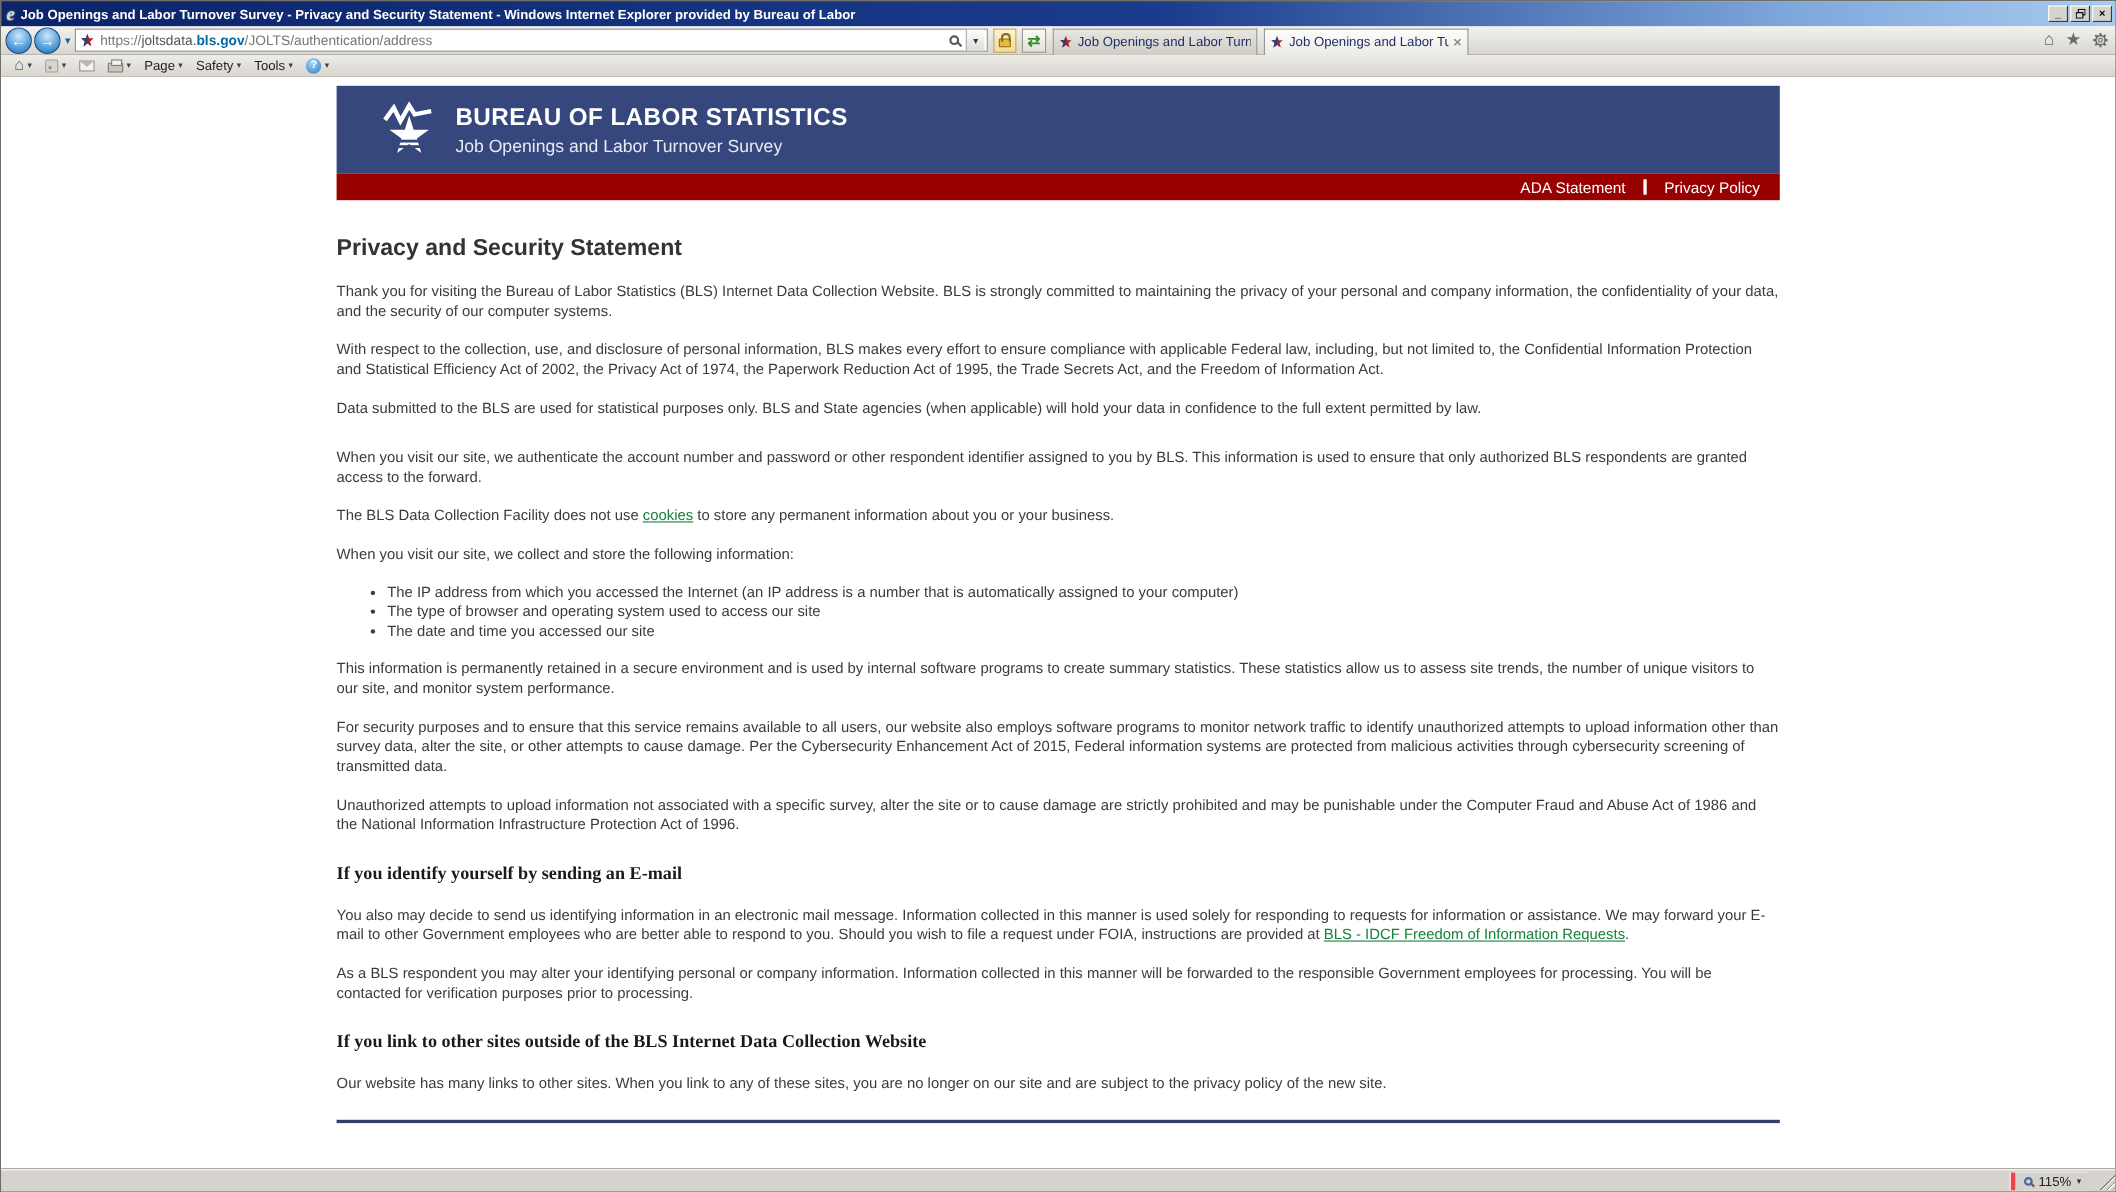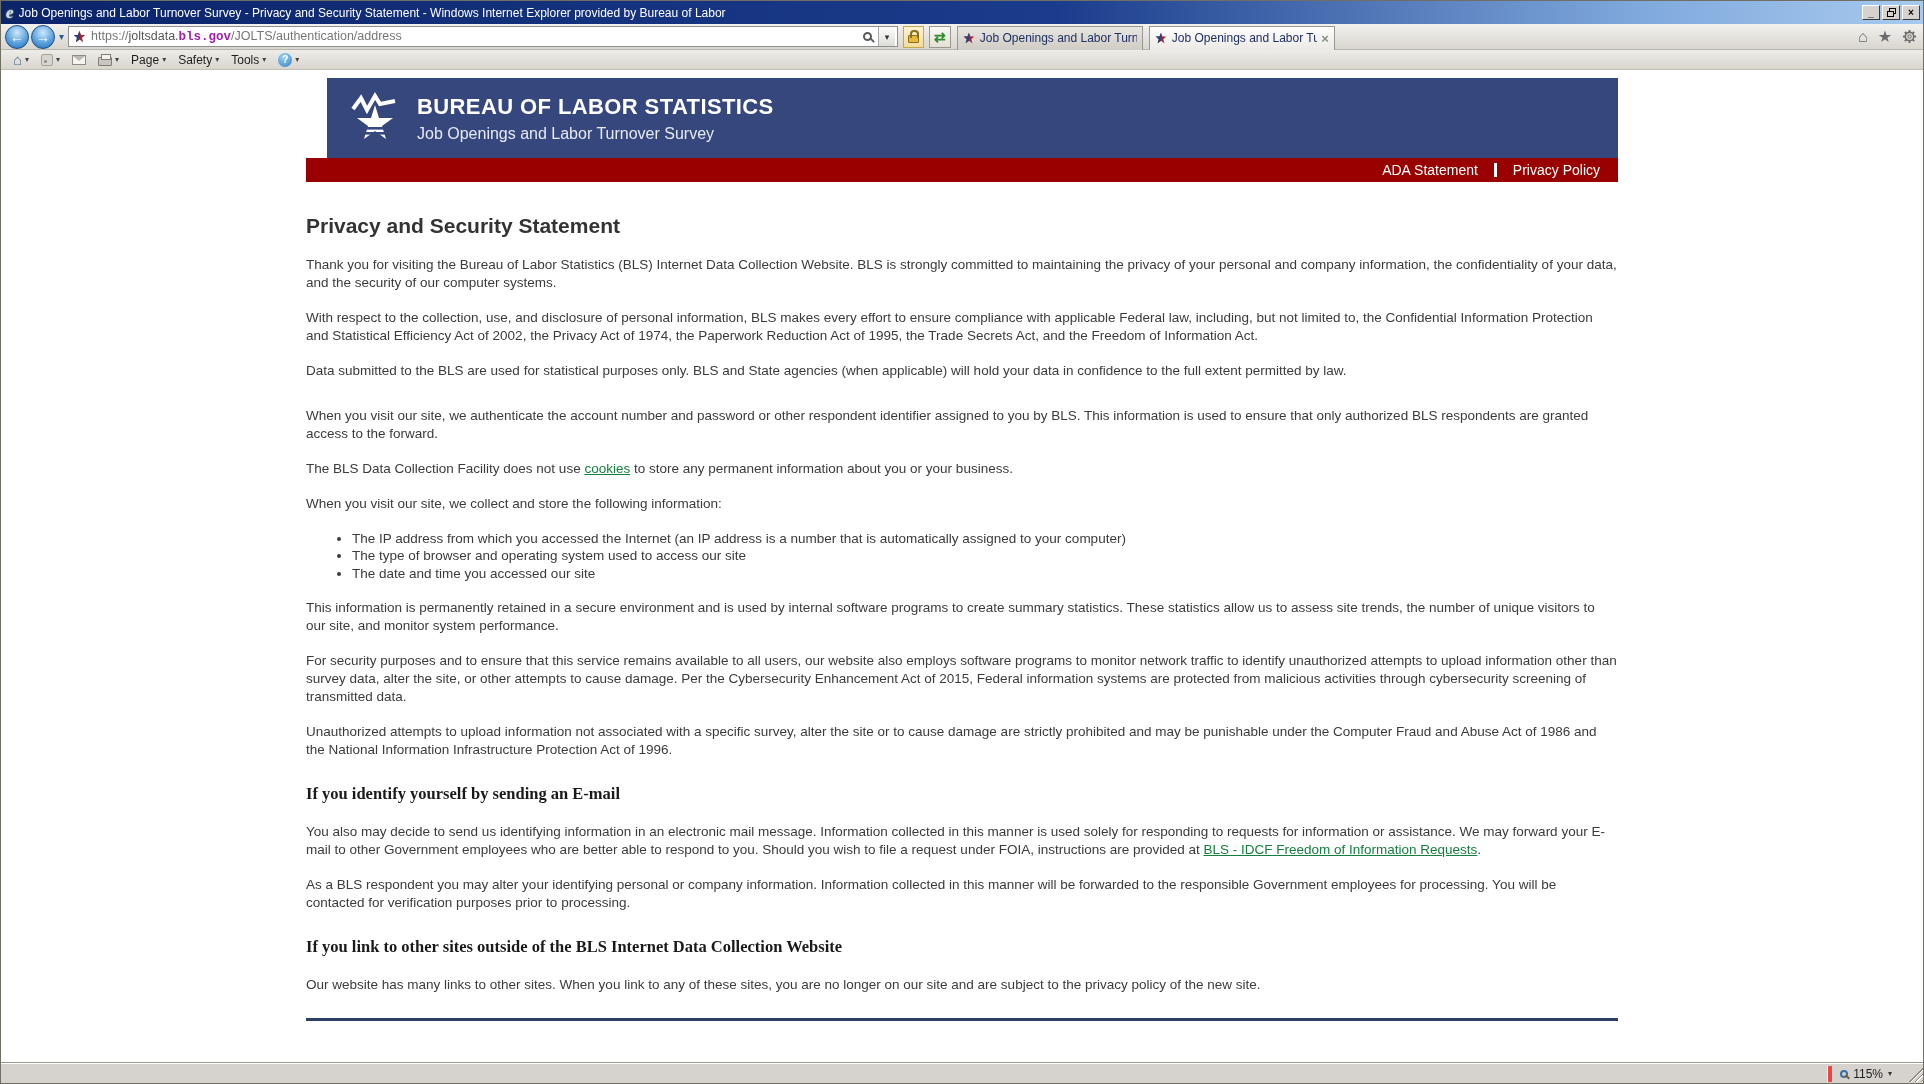--- a/index.html
+++ b/index.html
@@ -3,33 +3,33 @@
 <meta charset="utf-8">
 <style>
   * { box-sizing: border-box; margin: 0; padding: 0; }
   html,body { width:1924px; height:1084px; overflow:hidden; }
   body { font-family:"Liberation Sans", sans-serif; background:#fff; border:1px solid #716f64; position:relative; }
 
   
   .titlebar { height:23px; background:linear-gradient(to right,#0b246a 0%,#1b3c8c 55%,#7fa8dc 85%,#a7caee 100%);
     display:flex; align-items:center; padding:0 3px 0 5px; }
   .ie-logo { color:#bfe3ff; font-family:"Liberation Serif",serif; font-style:italic; font-weight:bold; font-size:17px; line-height:17px; margin-right:5px; text-shadow:0 0 2px #ffd24a; }
-  .win-title { color:#fff; font-size:12px; font-weight:normal; white-space:nowrap; overflow:hidden; flex:1; }
+  .win-title { color:#fff; font-size:12px; font-weight:bold; white-space:nowrap; overflow:hidden; flex:1; }
   .win-btns { display:flex; gap:2px; }
   .win-btn { width:18px; height:15px; background:#d6d3ce; border:1px solid; border-color:#fff #3a3a3a #3a3a3a #fff; display:flex; align-items:center; justify-content:center; font-size:10px; font-weight:bold; color:#000; }
   .win-btn svg { display:block; }
 
   
   .navrow { height:26px; background:linear-gradient(#f2f1ee,#d9d6cf); display:flex; align-items:center; padding:0 6px 0 4px; border-bottom:1px solid #b8b5ae; }
   .navbtn { width:24px; height:24px; border-radius:50%; background:radial-gradient(circle at 50% 30%,#cfe8fb 0%,#5da3dd 55%,#1f6ab4 100%); border:1px solid #1a4f86; color:#fff; font-weight:bold; font-size:14px; line-height:22px; text-align:center; margin-right:2px; }
   .nav-caret { color:#2a5d9e; font-size:10px; margin:0 4px 0 2px; }
   .addressbar { width:830px; height:21px; background:#fff; border:1px solid #8f8f8f; display:flex; align-items:center; padding:0 2px 0 4px; font-size:12.5px; }
   .addressbar .star-ico { margin-right:5px; display:flex; }
   .url { flex:1; white-space:nowrap; overflow:hidden; color:#777; }
-  .url .domain { color:#a21caf; font-weight:bold;font-family:Liberation Mono, monospace; }
+  .url .domain { color:#0369a1; font-weight:bold; }
   .url .sub { color:#555; }
   .mag { width:9px; height:9px; border:2px solid #5a5a5a; border-radius:50%; position:relative; margin:0 6px 0 2px; }
   .mag::after { content:""; position:absolute; width:6px; height:2px; background:#5a5a5a; right:-5px; bottom:-2px; transform:rotate(45deg); }
   .addr-caret-box { width:17px; height:19px; border-left:1px solid #aaa; display:flex; align-items:center; justify-content:center; color:#333; font-size:9px; background:linear-gradient(#fdfdfd,#dcdcd8); }
   .chromebtn { height:22px; border:1px solid #9a9790; background:linear-gradient(#fbf9f5,#e4e0d7); display:flex; align-items:center; justify-content:center; margin-left:5px; padding:0 4px; }
   .lockbtn { background:linear-gradient(#fdf3d2,#f3dc9a); border-color:#c3a84f; }
   .lock-body { width:11px; height:8px; background:#e9b93d; border:1px solid #8a6d1d; border-radius:1px; position:relative; margin-top:5px; }
   .lock-body::before { content:""; position:absolute; left:1px; top:-6px; width:5px; height:6px; border:2px solid #8a6d1d; border-bottom:none; border-radius:4px 4px 0 0; }
   .refresh-glyph { color:#2c8f2c; font-size:14px; font-weight:bold; line-height:14px; }
   .tab { width:186px; height:24px; margin:2px 0 0 6px; border:1px solid #9a9790; border-bottom:none; display:flex; align-items:center; padding:0 5px; font-size:12px; color:#1f2f66; white-space:nowrap; }
@@ -52,21 +52,21 @@
   .mail-ico::before { content:""; position:absolute; left:0; top:0; border-left:6px solid transparent; border-right:6px solid transparent; border-top:5px solid #bdb9af; }
   .print-ico { width:14px; height:9px; background:#c9c6bf; border:1px solid #7f7c75; border-radius:1px; position:relative; margin-top:3px; }
   .print-ico::before { content:""; position:absolute; left:2px; top:-4px; width:8px; height:4px; background:#f4f2ec; border:1px solid #7f7c75; }
   .help-ico { width:14px; height:14px; border-radius:50%; background:radial-gradient(circle at 40% 30%,#9fd4f5,#2f7fc2); color:#fff; font-size:10px; font-weight:bold; text-align:center; line-height:14px; }
   .gear-ico { display:block; }
 
   
   .viewport { height:995px; background:#fff; overflow:hidden; padding-top:8px; }
   .page { width:1312px; margin:0 auto; }
 
-  .bls-band { height:80px; background:#35477d; display:flex; align-items:center; padding:0 22px;margin-left:21px; }
+  .bls-band { height:80px; background:#35477d; display:flex; align-items:center; padding:0 40px; }
   .bls-logo { margin-right:16px; }
   .bls-org { color:#fff; font-size:22px; font-weight:bold; letter-spacing:.4px; }
   .bls-survey { color:#e8eaf2; font-size:16px; margin-top:5px; }
   .red-band { height:24px; background:#990000; display:flex; align-items:center; justify-content:flex-end; padding:0 18px; gap:16px; }
   .red-band a { color:#fff; font-size:14px; text-decoration:none; }
   .red-sep { width:3px; height:14px; background:#fff; }
 
   .content { color:#3b3b3b; font-size:13.5px; line-height:1.33; }
   .content h1 { font-size:21px; color:#333; margin:30px 0 16px; }
   .content h2 { font-family:"Liberation Serif", serif; font-size:16.5px; color:#1a1a1a; margin:24px 0 18px; }

